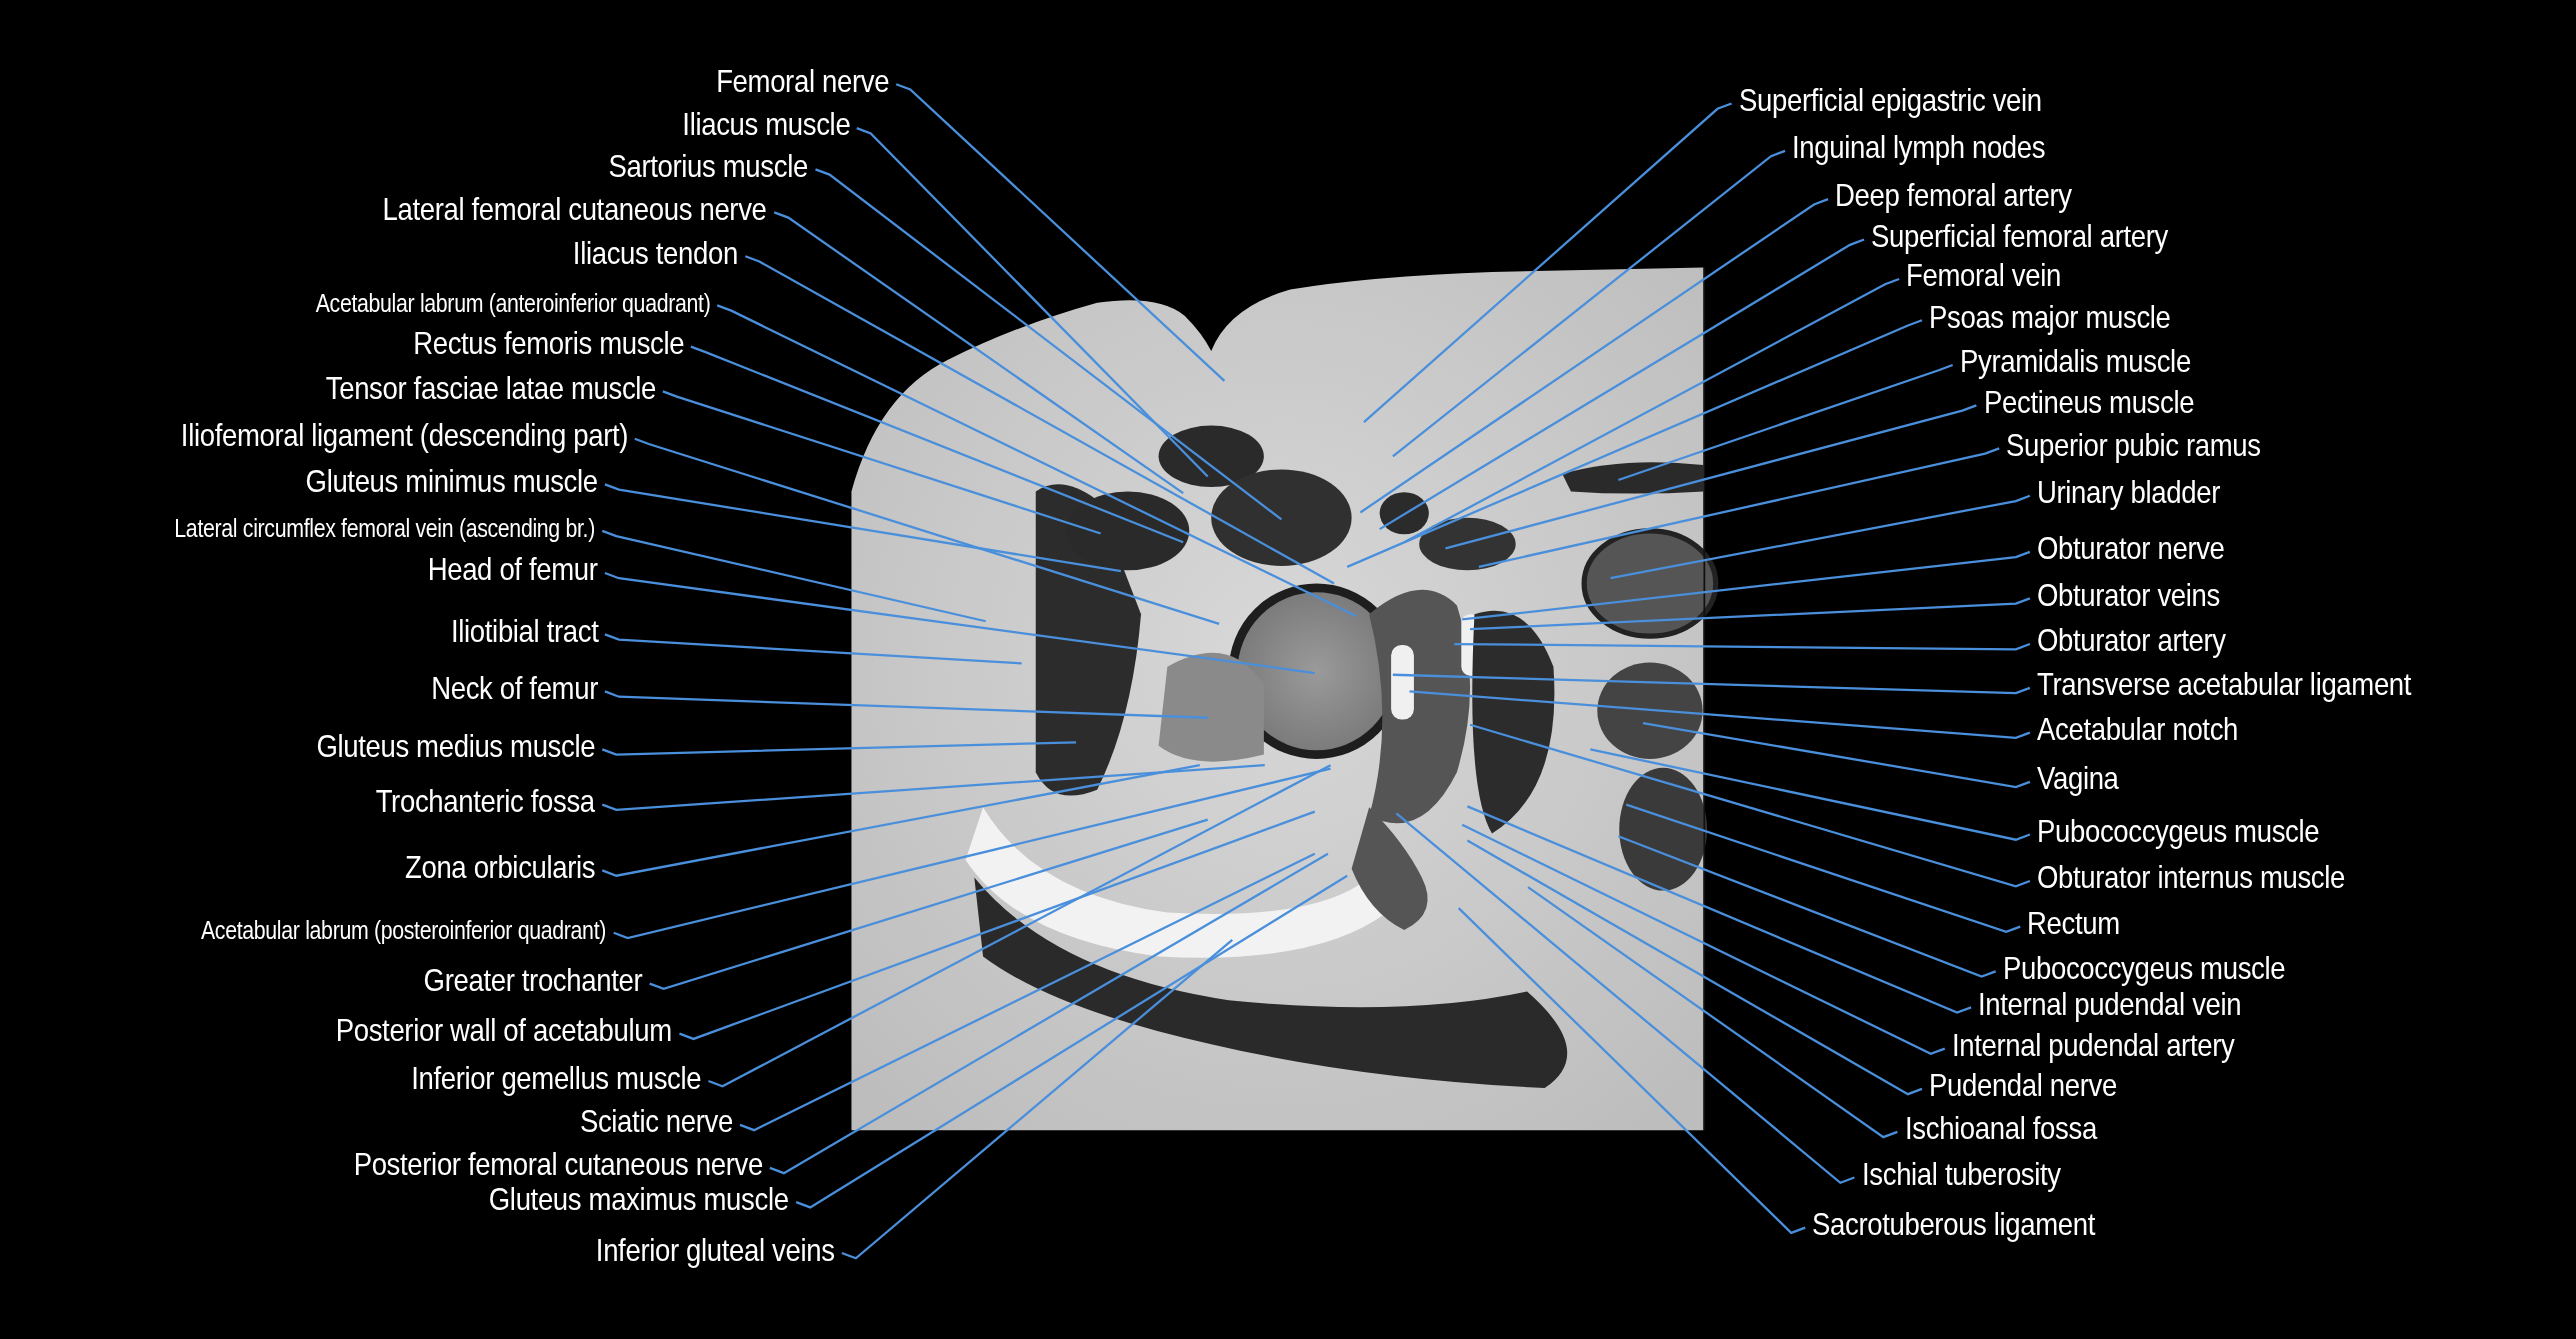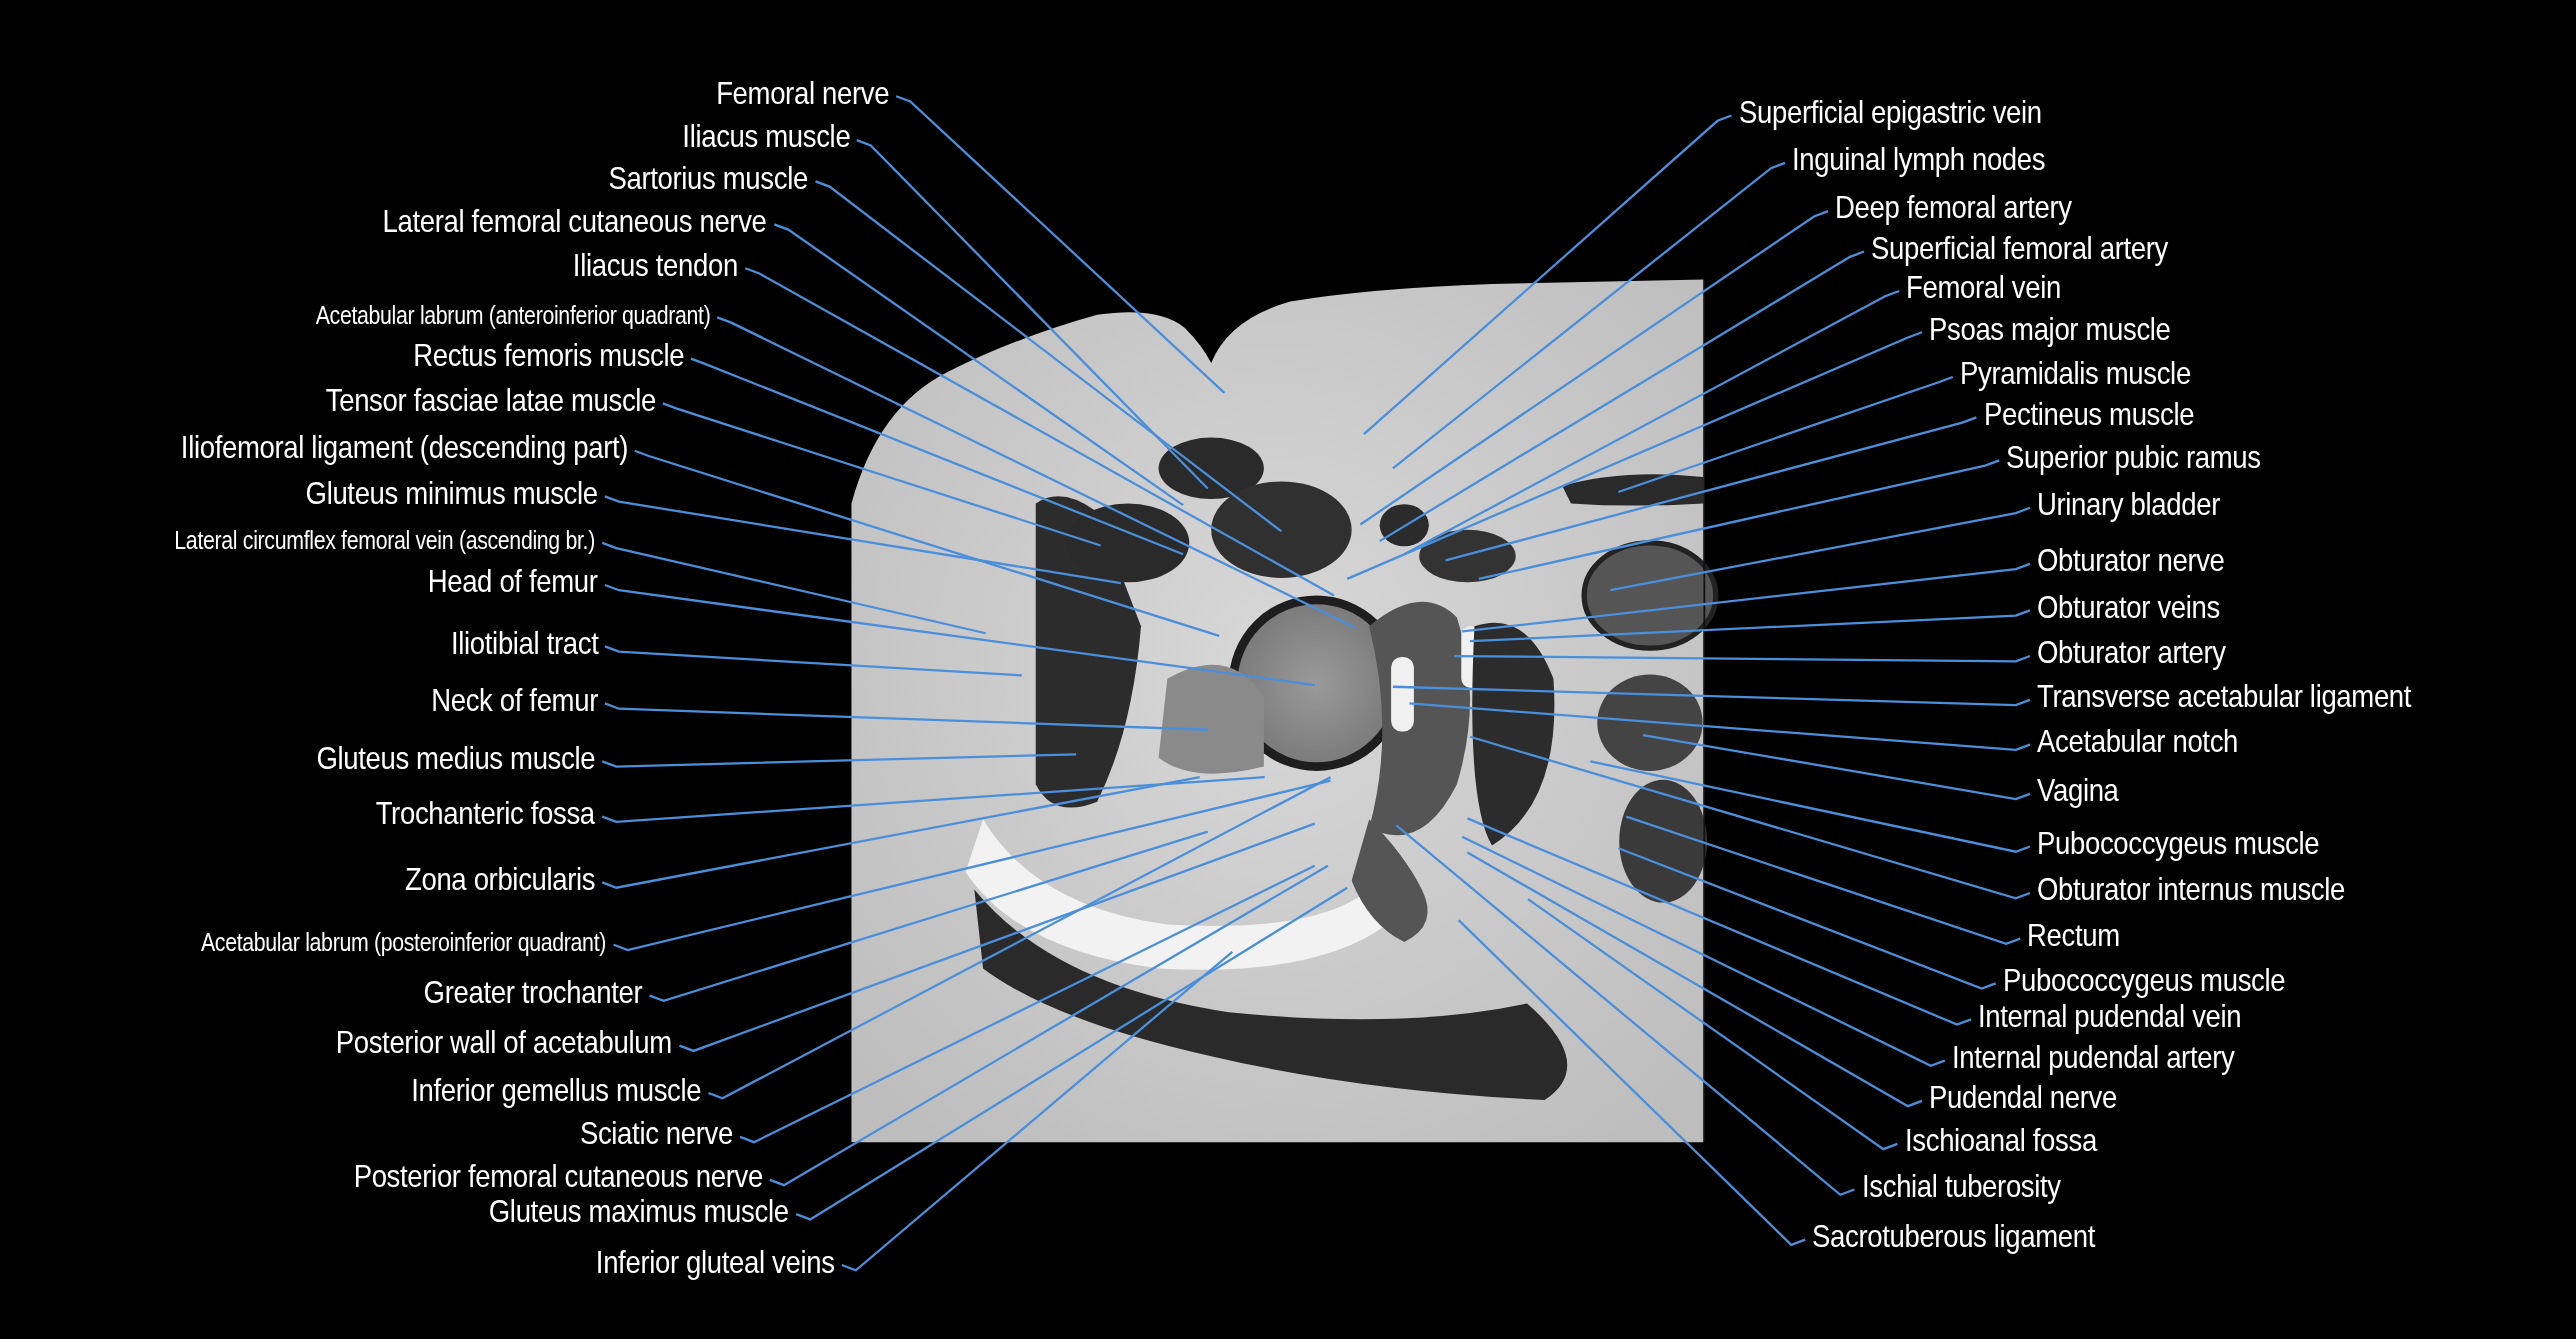--- a/index.html
+++ b/index.html
@@ -1,17 +1,17 @@
 <!DOCTYPE html>
 <html style="font-size:14px"><head>
 <meta charset="utf-8">
 <style>
   html, body { margin: 0; padding: 0; background: #000; }
   body { width: 2576px; height: 1339px; position: relative; overflow: hidden; font-family: "Liberation Sans", sans-serif; }
-  #stage { position: absolute; left: 0; top: 12px; width: 2576px; height: 1035px; }
+  #stage { position: absolute; left: 0; top: 0; width: 2576px; height: 1035px; }
   svg { position: absolute; left: 0; top: 0; }
   .lbl { position: absolute; color: #fff; font-family: "Liberation Sans", sans-serif; white-space: nowrap; line-height: 1; transform: translateY(-55%); letter-spacing: -0.4px; }
   .lbl.big { font-size: 32px; transform: translateY(-55%) scaleX(0.86); }
   .lbl.small { font-size: 26px; transform: translateY(-55%) scaleX(0.82); }
   .lbl.left { transform-origin: right center; text-align: right; }
   .lbl.right { transform-origin: left center; text-align: left; }
 </style>
 </head>
 <body>
 

